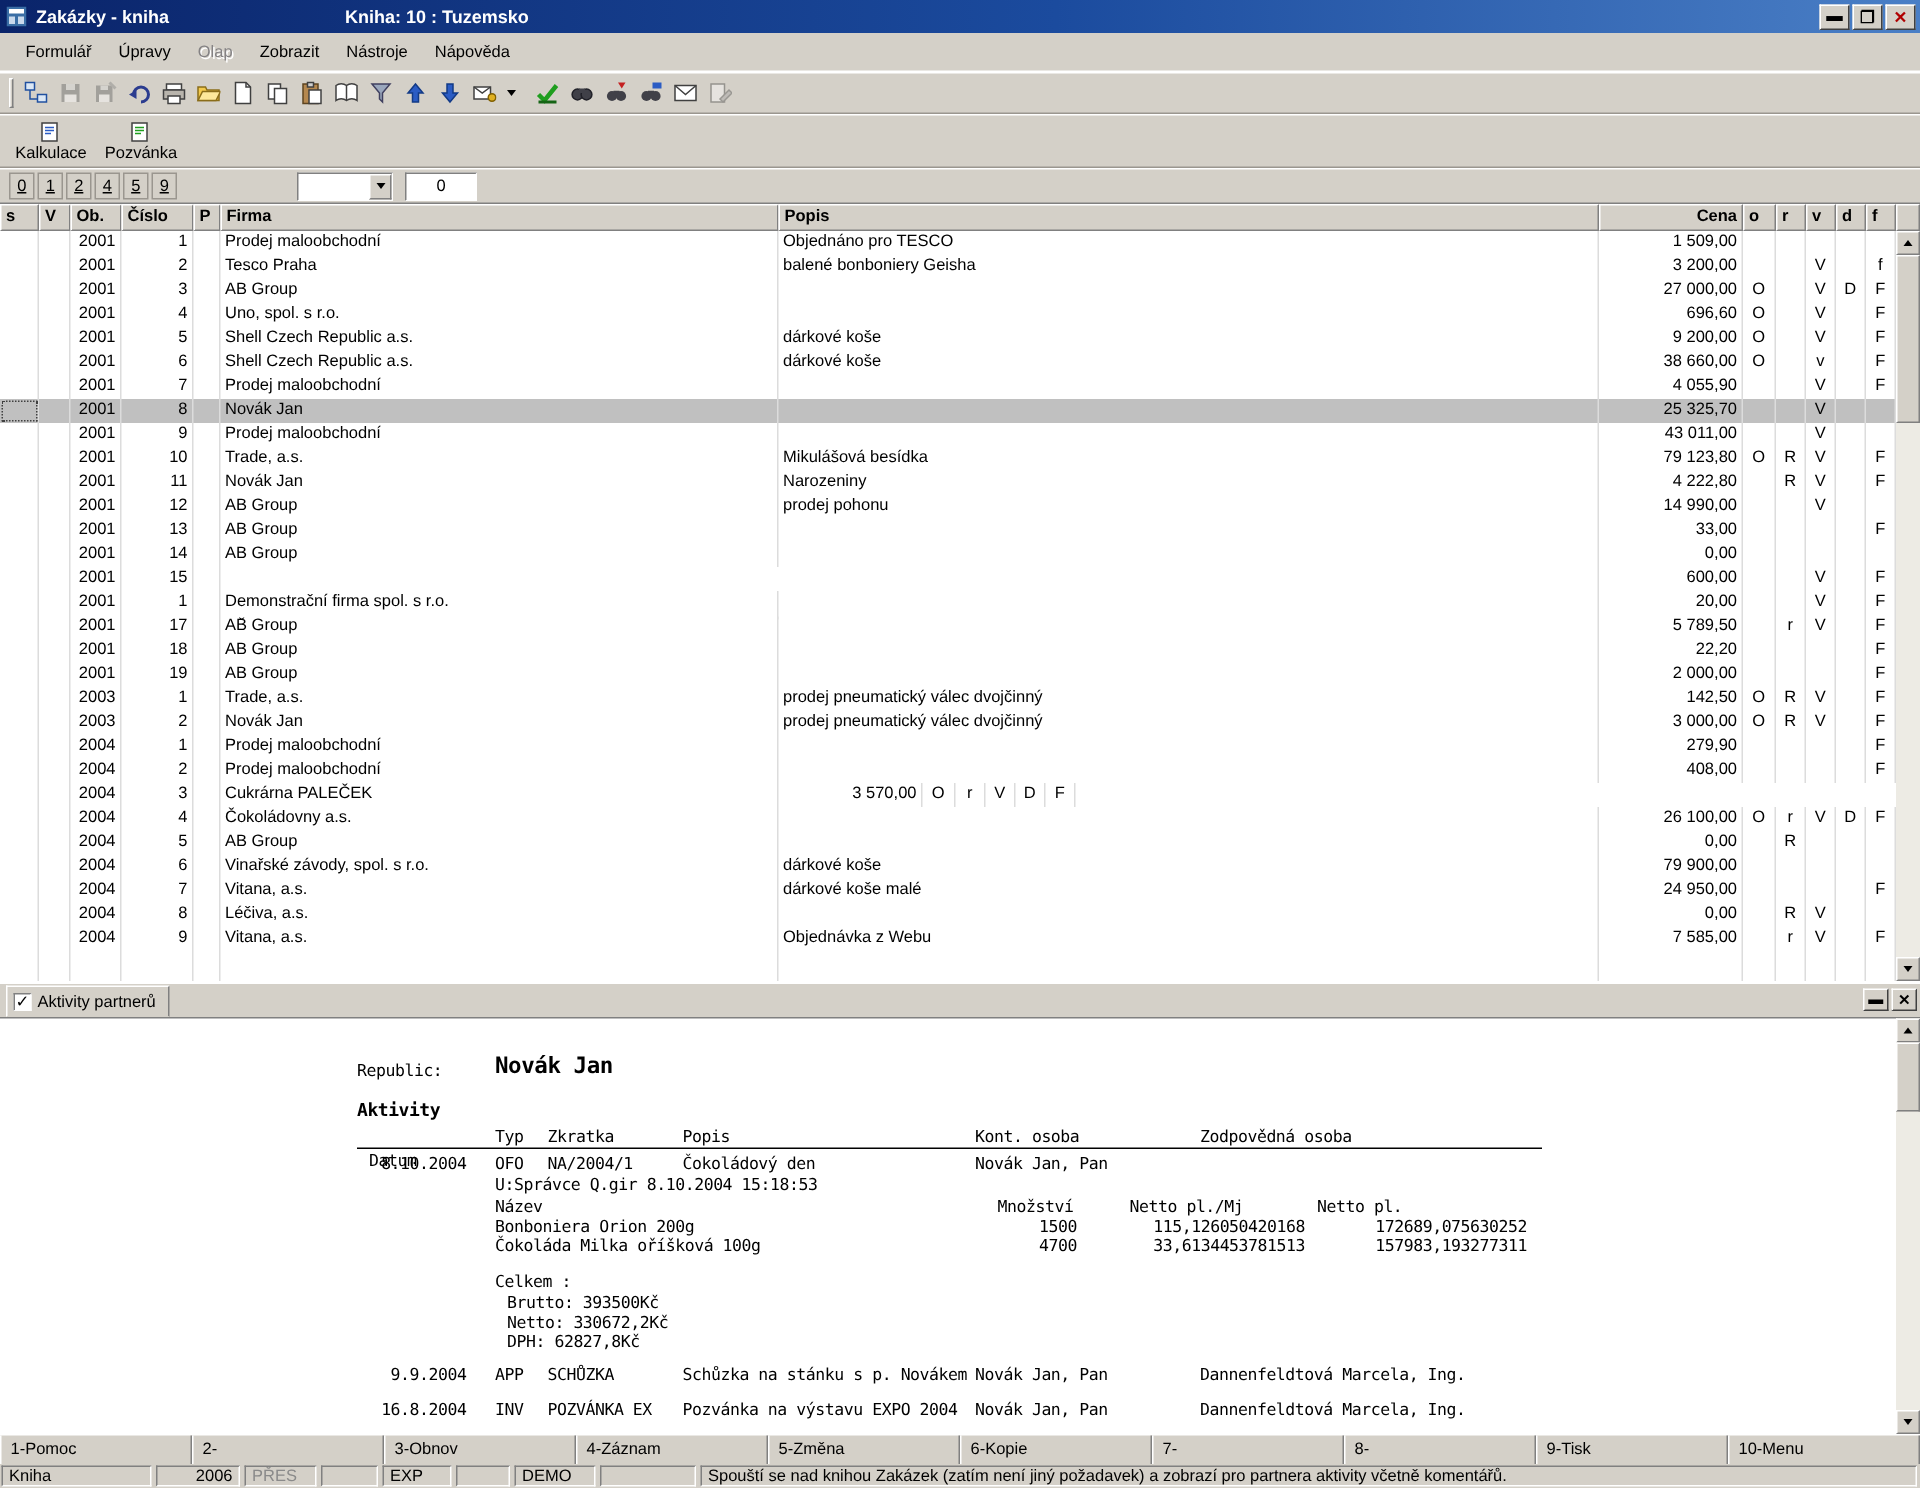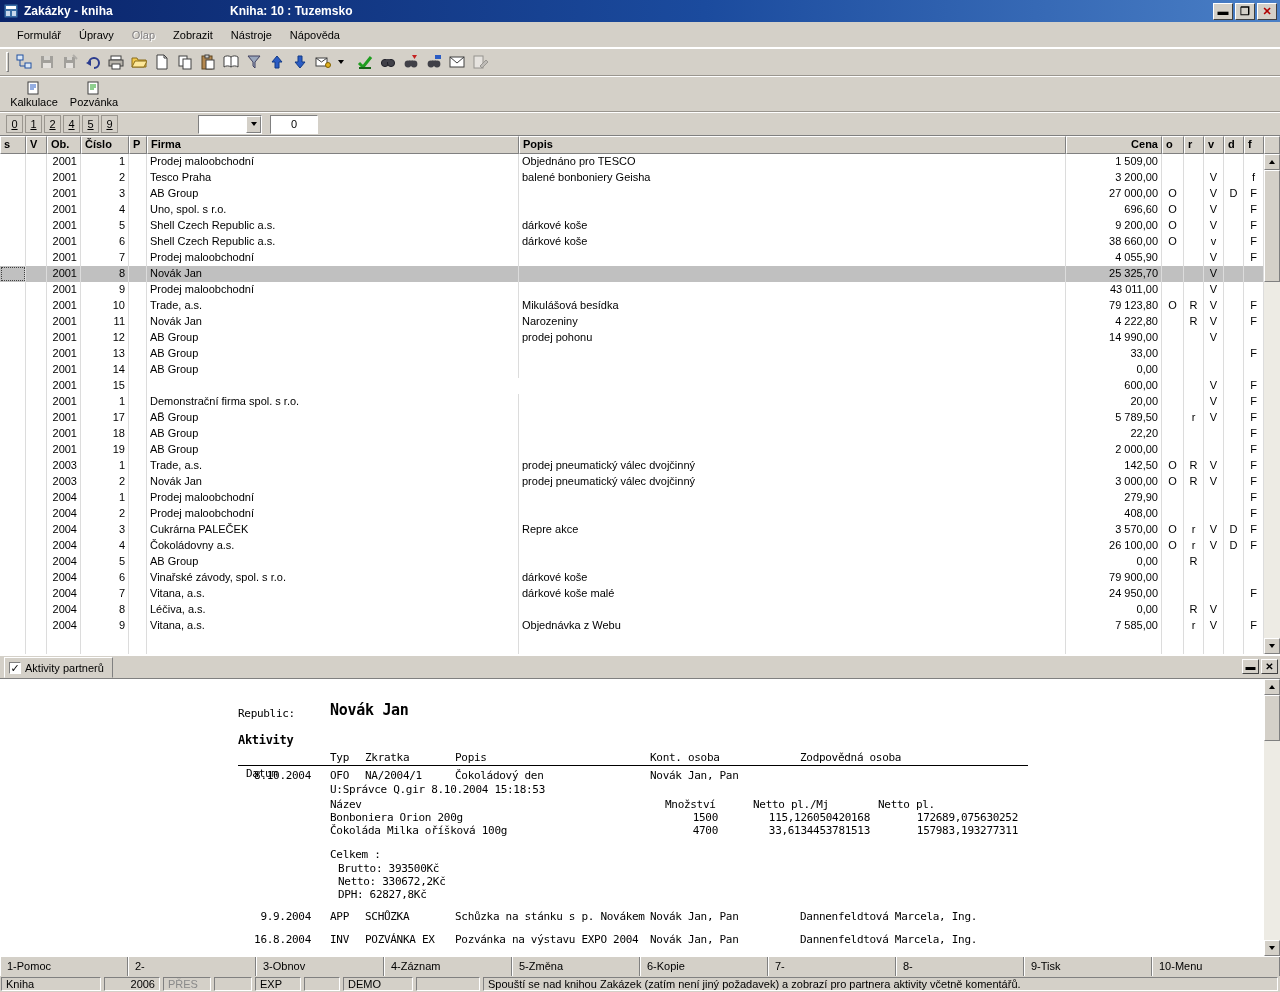--- a/index.html
+++ b/index.html
@@ -718,21 +718,20 @@
           <div class="cell ac" style="width: 20px;">F</div>
           <div class="cell cfill" style="border-right: none;"></div>
         </div>
         <div class="trow">
           <div class="cell ac" style="width: 26px;"></div>
           <div class="cell ac" style="width: 21px;"></div>
           <div class="cell ar" style="width: 34px;">2004</div>
           <div class="cell ar" style="width: 48px;">3</div>
           <div class="cell ac" style="width: 18px;"></div>
           <div class="cell al" style="width: 372px;">Cukrárna PALEČEK</div>
-          <div class="cell al" style="width: 547px;">Repre akce</div>
           <div class="cell ar" style="width: 96px;">3 570,00</div>
           <div class="cell ac" style="width: 22px;">O</div>
           <div class="cell ac" style="width: 20px;">r</div>
           <div class="cell ac" style="width: 20px;">V</div>
           <div class="cell ac" style="width: 20px;">D</div>
           <div class="cell ac" style="width: 20px;">F</div>
           <div class="cell cfill" style="border-right: none;"></div>
         </div>
         <div class="trow">
           <div class="cell ac" style="width: 26px;"></div>
@@ -946,18 +945,18 @@
       <div class="fkey">10-Menu</div>
     </div>
 
   <div class="bottombar">
       <div class="bseg" style="width: 100px;">Kniha</div>
       <div class="bseg" style="width: 56px; text-align: right;">2006</div>
       <div class="bseg muted" style="width: 48px;">PŘES</div>
       <div class="bseg" style="width: 38px;"></div>
       <div class="bseg" style="width: 46px;">EXP</div>
       <div class="bseg" style="width: 36px;"></div>
-      <div class="bseg" style="width: 70px;">DEMO</div>
+      <div class="bseg" style="width: 54px;">DEMO</div>
       <div class="bseg" style="width: 64px;"></div>
       <div class="bseg wide">Spouští se nad knihou Zakázek (zatím není jiný požadavek) a zobrazí pro partnera aktivity včetně komentářů.</div>
     </div>
 
 </div>
 
 </body></html>

